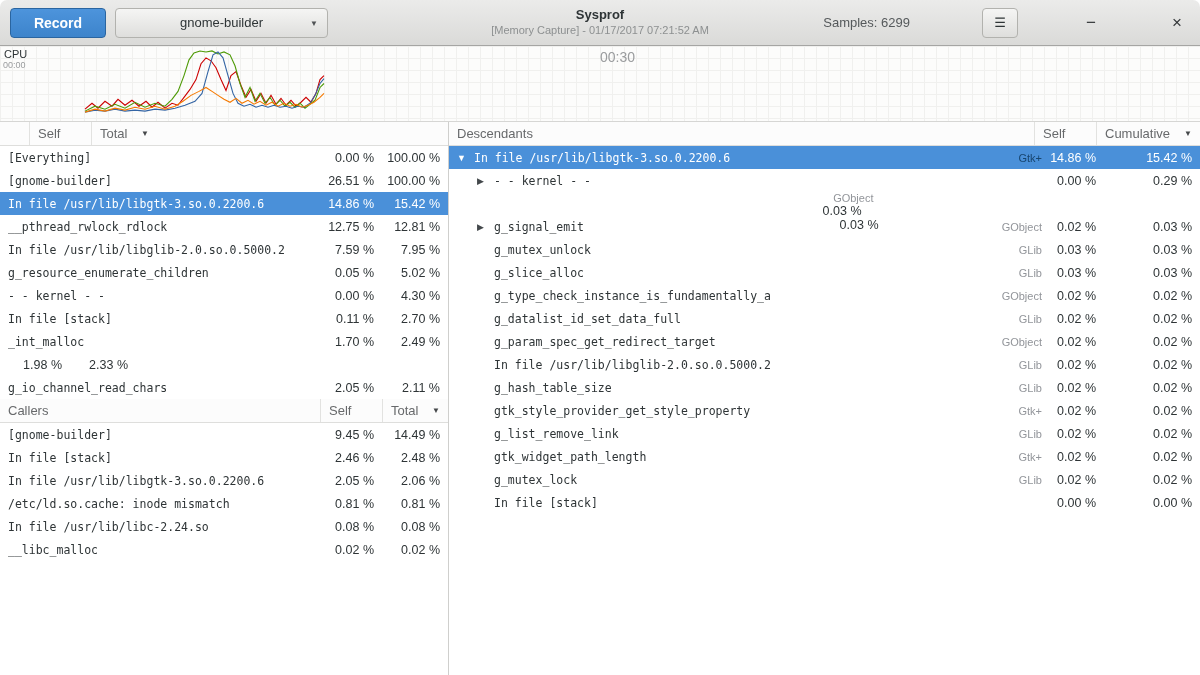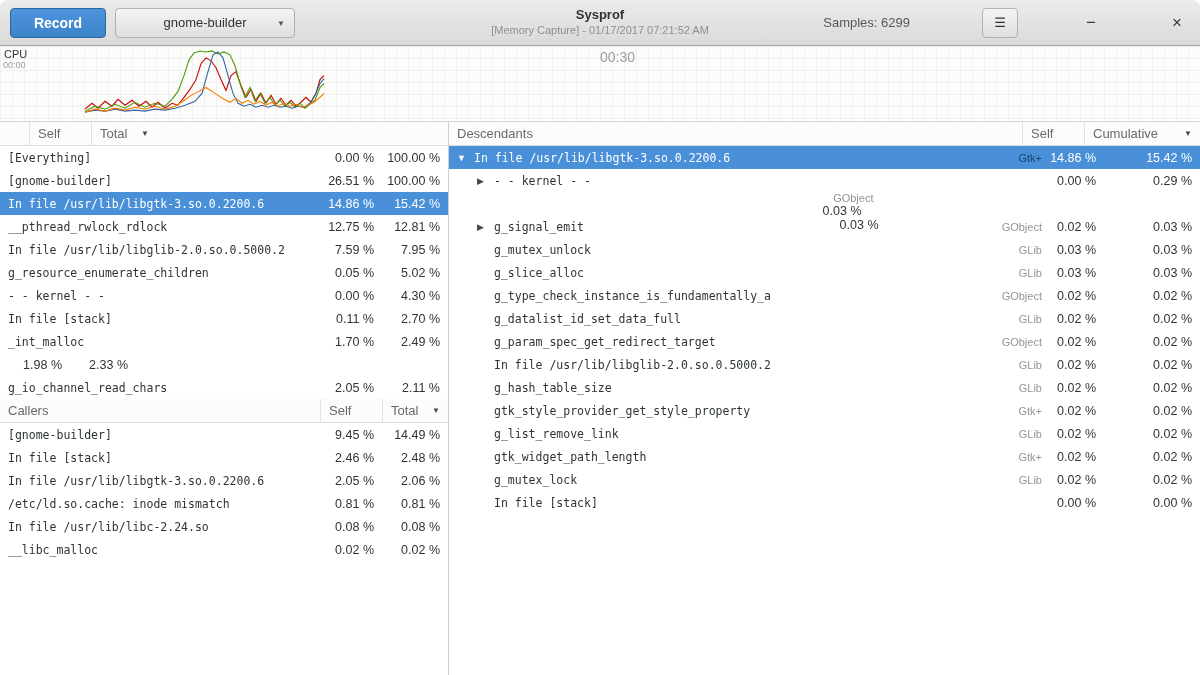--- a/index.html
+++ b/index.html
@@ -8,21 +8,21 @@
   .window { width:1200px; height:675px; display:flex; flex-direction:column; background:#fff; }
 
   
   .headerbar { height:46px; flex:none; position:relative; display:flex; align-items:center;
     padding:0 10px; background:linear-gradient(to bottom,#ebebea,#dadad8);
     border-bottom:1px solid #a5a5a3; border-radius:7px 7px 0 0; }
   button { font-family:"Liberation Sans", sans-serif; cursor:default; }
   .btn { height:30px; border-radius:4px; font-size:13px; }
   .record { width:96px; background:linear-gradient(to bottom,#4d94dc,#3d84cb);
     border:1px solid #2a65a0; color:#fff; font-weight:bold; font-size:14px; }
-  .dropdown { width:180px; margin-left:9px; position:relative;
+  .dropdown { width:213px; margin-left:9px; position:relative;
     background:linear-gradient(to bottom,#f5f5f4,#dededc); border:1px solid #b2b2ae; color:#2e3436; }
   .dropdown .chev { position:absolute; right:9px; top:50%; transform:translateY(-50%);
     font-size:8px; color:#505355; }
   .titlebox { position:absolute; left:50%; transform:translateX(-50%); top:7px; text-align:center; }
   .title { font-size:13px; font-weight:bold; color:#2e3436; }
   .subtitle { font-size:11px; color:#8d9091; margin-top:2px; }
   .hright { margin-left:auto; display:flex; align-items:center;gap:44px; }
   .samples { font-size:13px; color:#55595b; margin-right:28px; }
   .menu { width:36px; background:linear-gradient(to bottom,#f5f5f4,#dededc);
     border:1px solid #b2b2ae; color:#2e3436; font-size:13px; }
@@ -44,21 +44,21 @@
   
   .main { flex:1; display:flex; min-height:0; background:#fff; }
   .left { width:449px; flex:none; border-right:1px solid #cfcfcd; }
   .right { flex:1; min-width:0; }
   .thead { display:flex; height:24px; align-items:stretch; background:#fcfcfc;
     border-bottom:1px solid #dededc; color:#67696b; font-size:13px; }
   .thead .hname { flex:1; padding:0 8px; display:flex; align-items:center; }
   .thead .hcol { border-left:1px solid #e2e2e0; padding:0 8px; display:flex; align-items:center; }
   .hself { width:62px;margin-left:29px; }
   .htotal { width:66px; justify-content:space-between; }
-  .hcum { width:116px; justify-content:space-between; }
+  .hcum { width:104px; justify-content:space-between; }
   .sort { font-size:8px; color:#45484a; margin-left:5px; }
 
   .row { display:flex; height:23px; align-items:center; padding-left:8px;
     font-size:12.5px; color:#2e3436; background:#fff; white-space:nowrap; }
   .row .name { flex:1; min-width:0; overflow:hidden;
     font-family:"DejaVu Sans Mono", monospace; font-size:11.5px; }
   .row .num { width:62px; flex:none; text-align:right; padding-right:8px; }
   .row .num.total { width:66px; }
   .row .num.cum { width:96px; }
   .lib { width:70px; flex:none; text-align:right; font-size:11px; color:#92959a; }

